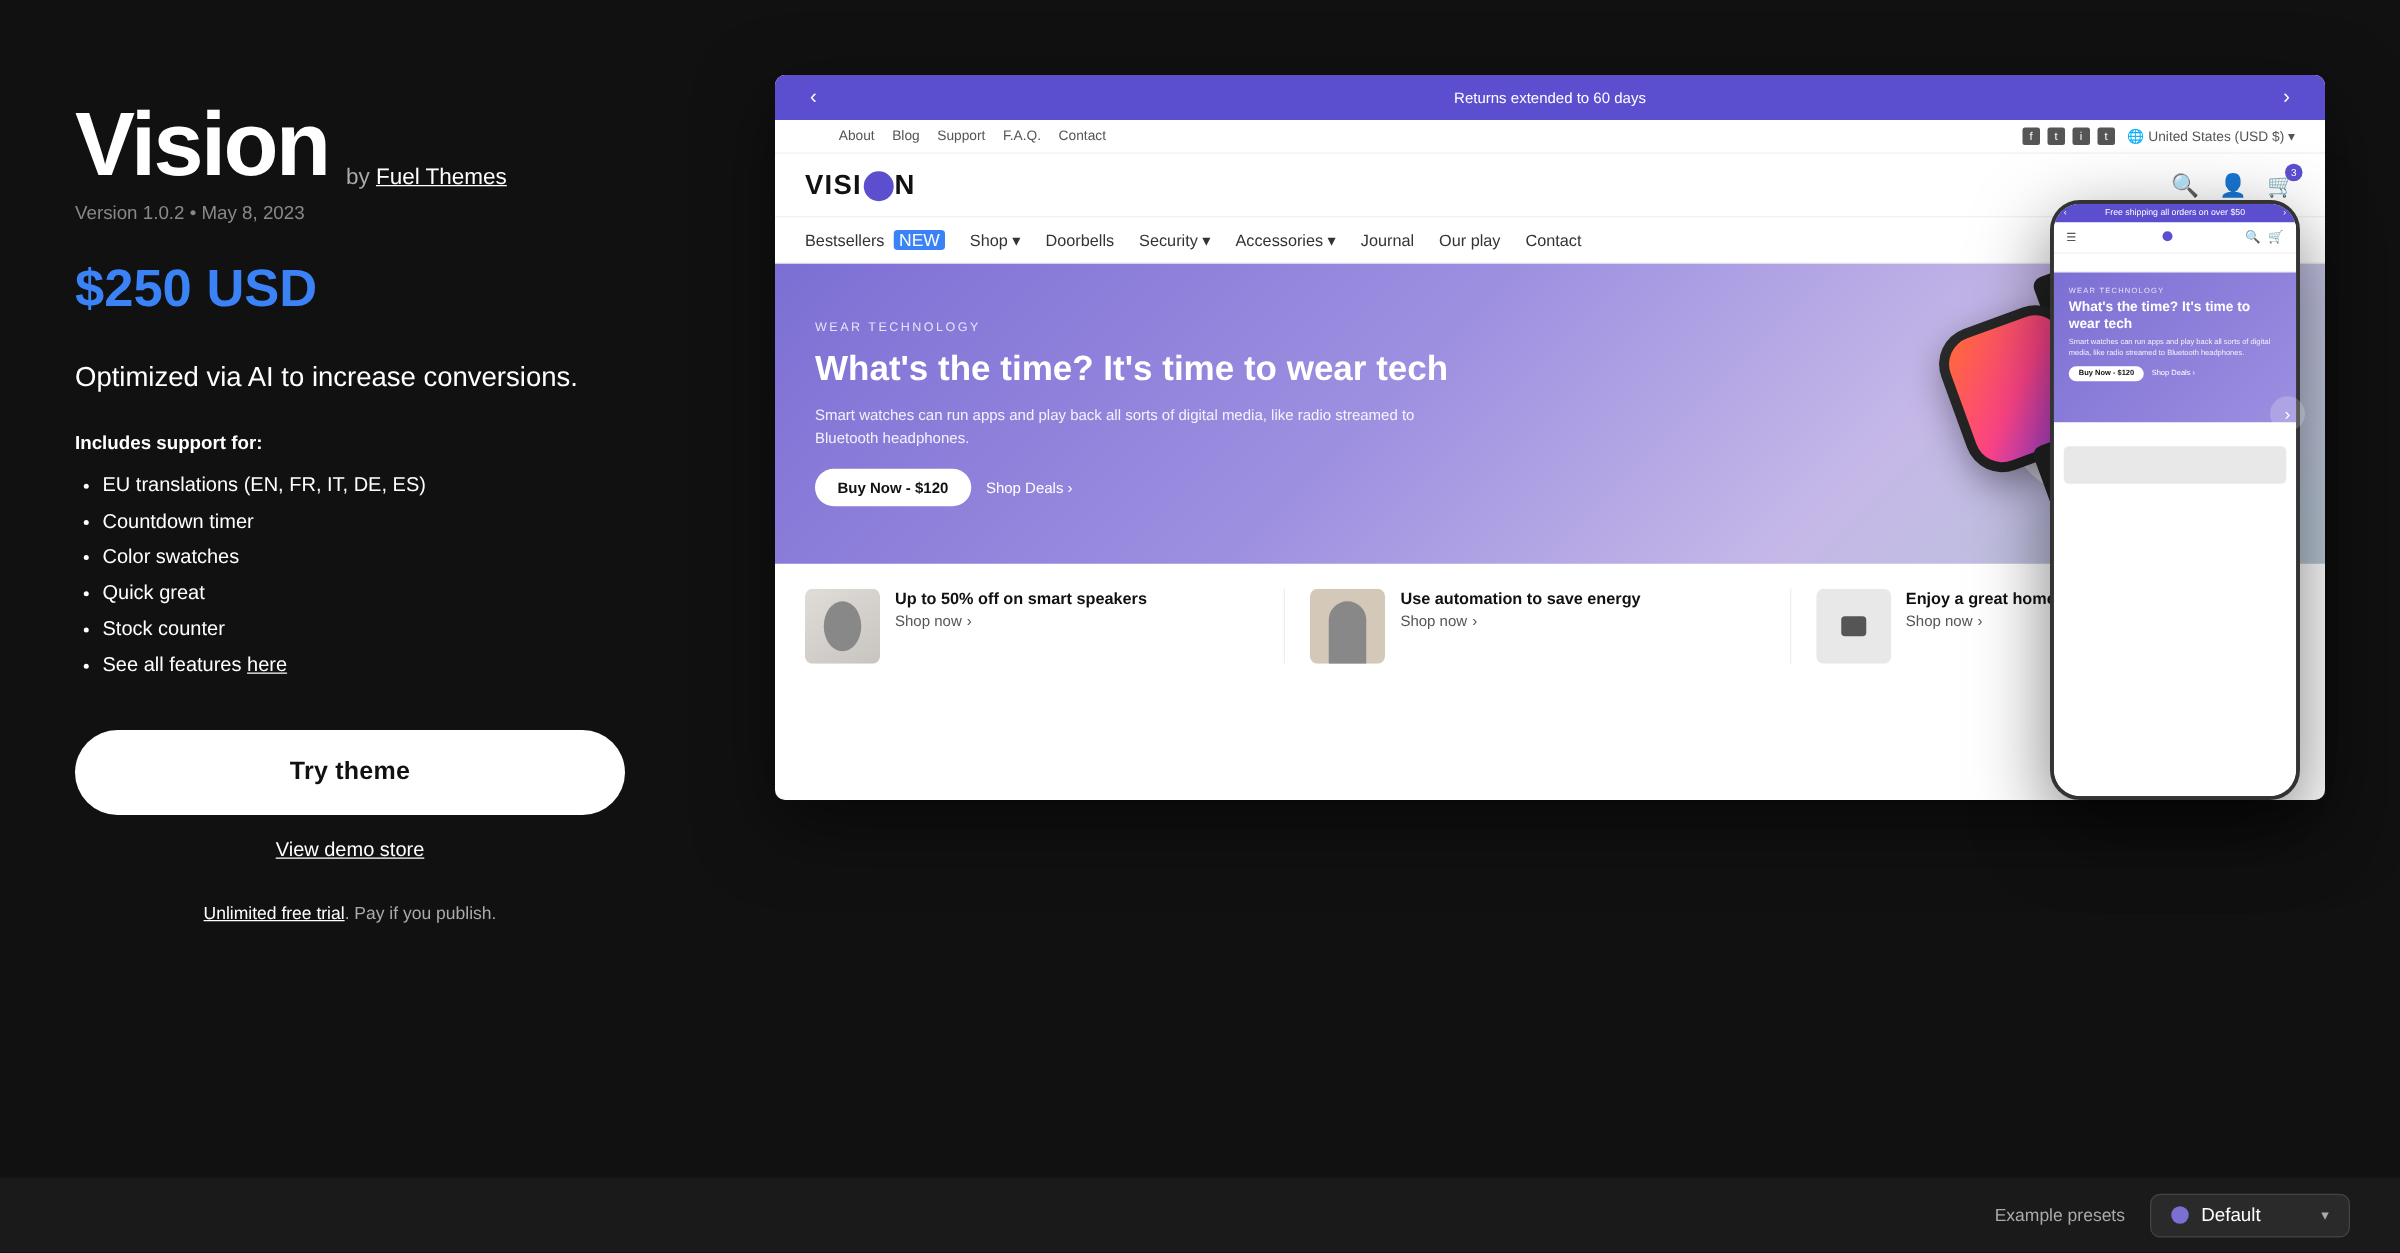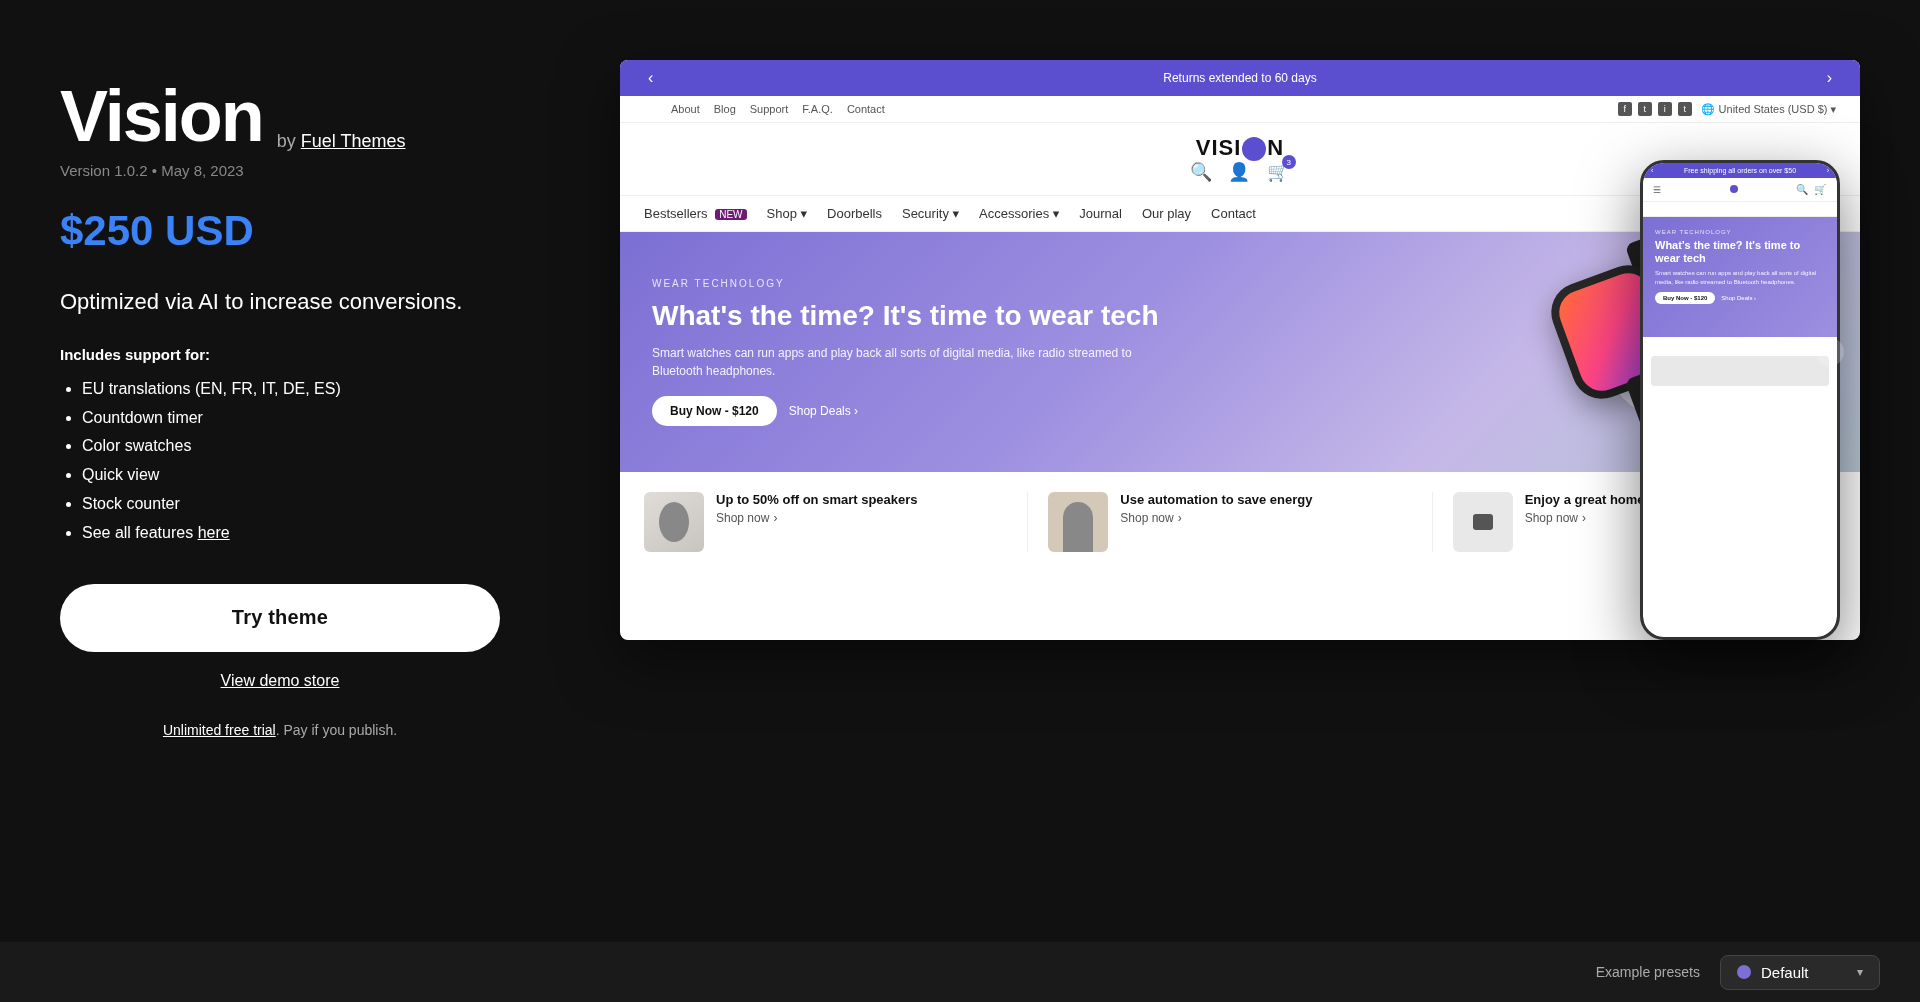--- a/index.html
+++ b/index.html
@@ -232,21 +232,20 @@
     }
 
     
     .store-header {
       background: #fff;
       padding: 12px 24px;
       display: flex;
       align-items: center;
       justify-content: space-between;
       border-bottom: 1px solid #eee;
-      flex-direction: column;
     }
 
     .store-logo {
       font-size: 22px;
       font-weight: 800;
       color: #111;
       letter-spacing: 1px;
     }
 
     .store-logo span {
@@ -296,23 +295,23 @@
       font-size: 13px;
     }
 
     .nav-item {
       color: #333;
       cursor: pointer;
       white-space: nowrap;
     }
 
     .nav-badge {
-      background: #701a75;
-      color: #fff;
-      font-size: 10px;
+      background: #3b82f6;
+      color: #fff;
+      font-size: 14px;
       padding: 0 4px;
       border-radius: 3px;
       margin-left: 4px;
     }
 
     
     .hero-section {
       background: linear-gradient(135deg, #7c6fd4 0%, #9d8fe0 40%, #c5b8e8 70%, #b8c8d4 100%);
       padding: 32px 32px;
       position: relative;
@@ -776,21 +775,21 @@
       <span> • </span>
       <span>May 8, 2023</span>
     </div>
     <div class="price">$250 USD</div>
     <p class="optimized-text">Optimized via AI to increase conversions.</p>
     <div class="includes-label">Includes support for:</div>
     <ul class="features-list">
         <li>EU translations (EN, FR, IT, DE, ES)</li>
         <li>Countdown timer</li>
         <li>Color swatches</li>
-        <li>Quick view</li>
+        <li>Quick great</li>
         <li>Stock counter</li>
         <li>See all features <a style="color:#fff;text-decoration:underline;cursor:pointer">here</a></li>
       </ul>
     <button class="try-theme-btn">Try theme</button>
     <a class="view-demo-link">View demo store</a>
     <div class="free-trial-text">
       <a>Unlimited free trial</a><span>. Pay if you publish.</span>
     </div>
   </div>
 

